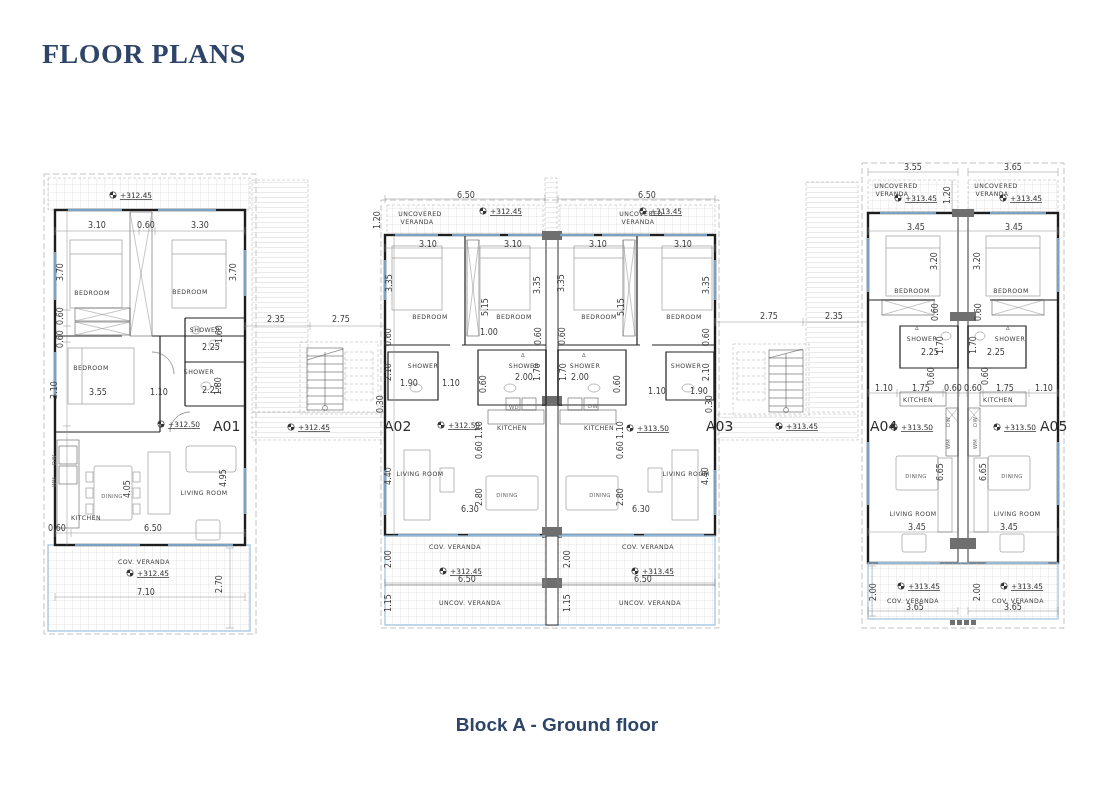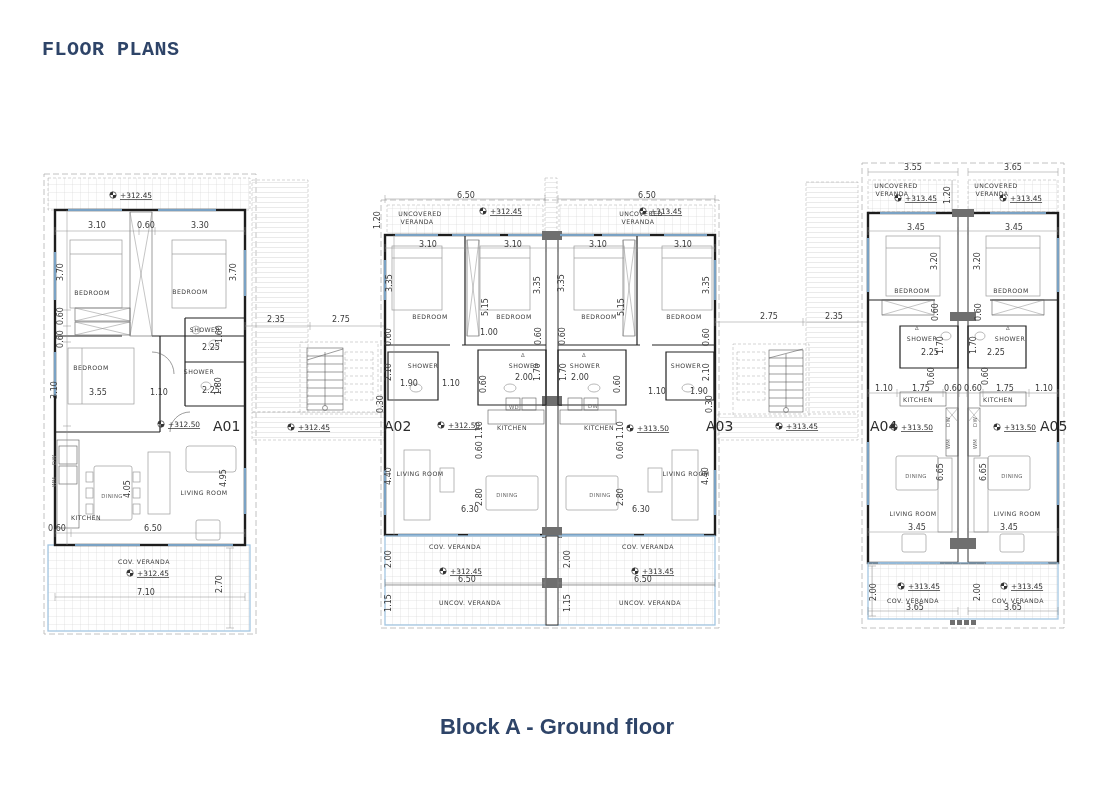--- a/index.html
+++ b/index.html
@@ -1,20 +1,20 @@
 <!DOCTYPE html>
 <html style="--heading: #2e4468; --accent: #7aa2c4; --veranda: #a3c6e2;"><head>
 <meta charset="utf-8">
 <style>
   html,body{margin:0;padding:0;background:#fff;}
   body{width:1114px;height:794px;position:relative;font-family:"DejaVu Sans",sans-serif;overflow:hidden;}
-  .title{position:absolute;left:42px;top:38px;font-family:Liberation Mono, monospace;
-         font-size:20px;font-weight:bold;letter-spacing:.5px;color:var(--heading,#2e4468);}
+  .title{position:absolute;left:42px;top:38px;font-family:Liberation Serif, serif;
+         font-size:28px;font-weight:bold;letter-spacing:.5px;color:var(--heading,#2e4468);}
   .caption{position:absolute;left:0;right:0;top:714px;text-align:center;
-           font-family:"Liberation Sans",sans-serif;font-size:22px;font-weight:bold;color:var(--heading,#2e4468);}
+           font-family:"Liberation Sans",sans-serif;font-size:19px;font-weight:bold;color:var(--heading,#2e4468);}
   svg{position:absolute;left:0;top:0;}
   .lab{font-family:"DejaVu Sans",sans-serif;fill:#3a3a3a;}
   .dim{font-size:8px;}
   .room{font-size:6.2px;letter-spacing:.45px;fill:#3d3d3d;}
   .appl{font-size:5.4px;fill:#6a6a6a;letter-spacing:.3px;}
   .elev{font-size:7.4px;fill:#333;text-decoration:underline;}
   .unit{font-size:14px;fill:#2c2c2c;}
   .mkc{fill:none;stroke:#333;stroke-width:.7;}
   .mkf{fill:#333;}
   .unitfill{fill:#fff;stroke:#1d1d1d;stroke-width:2.4;}

